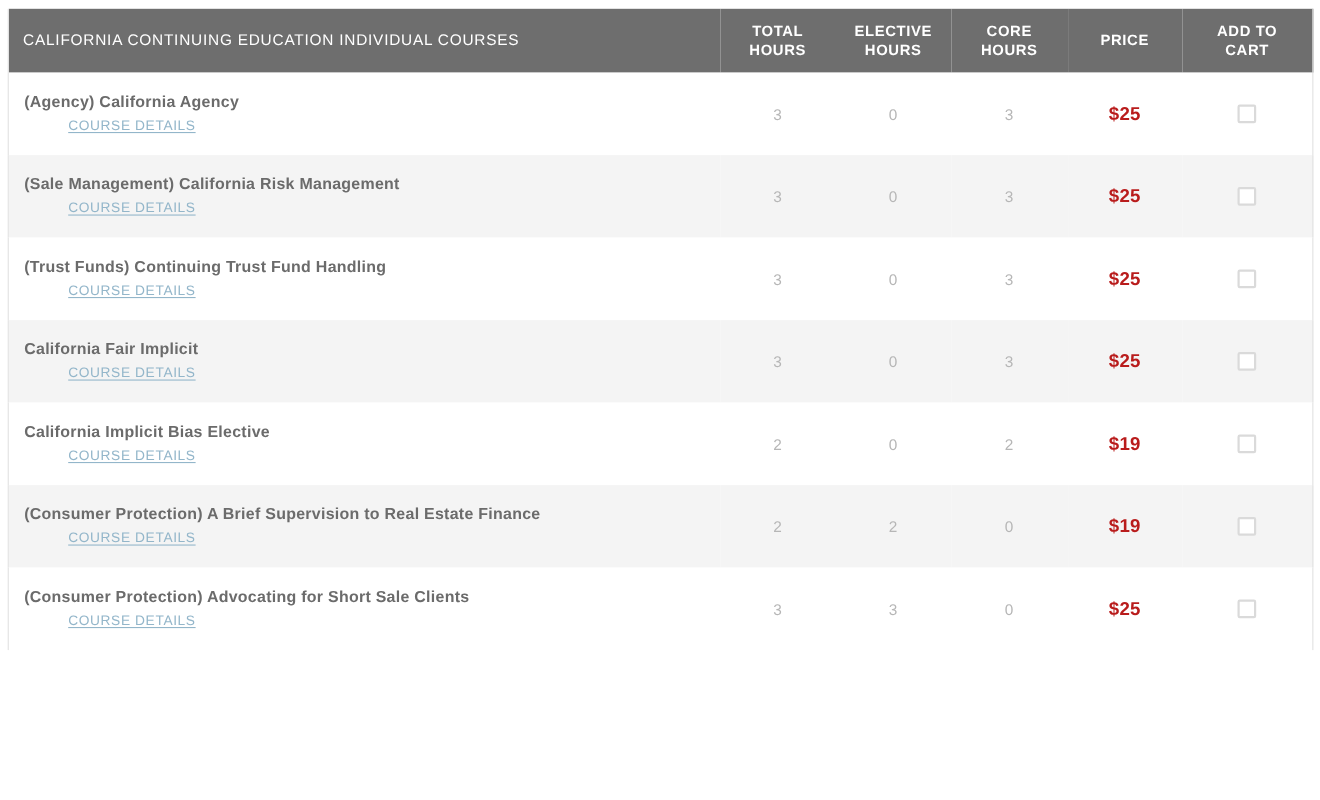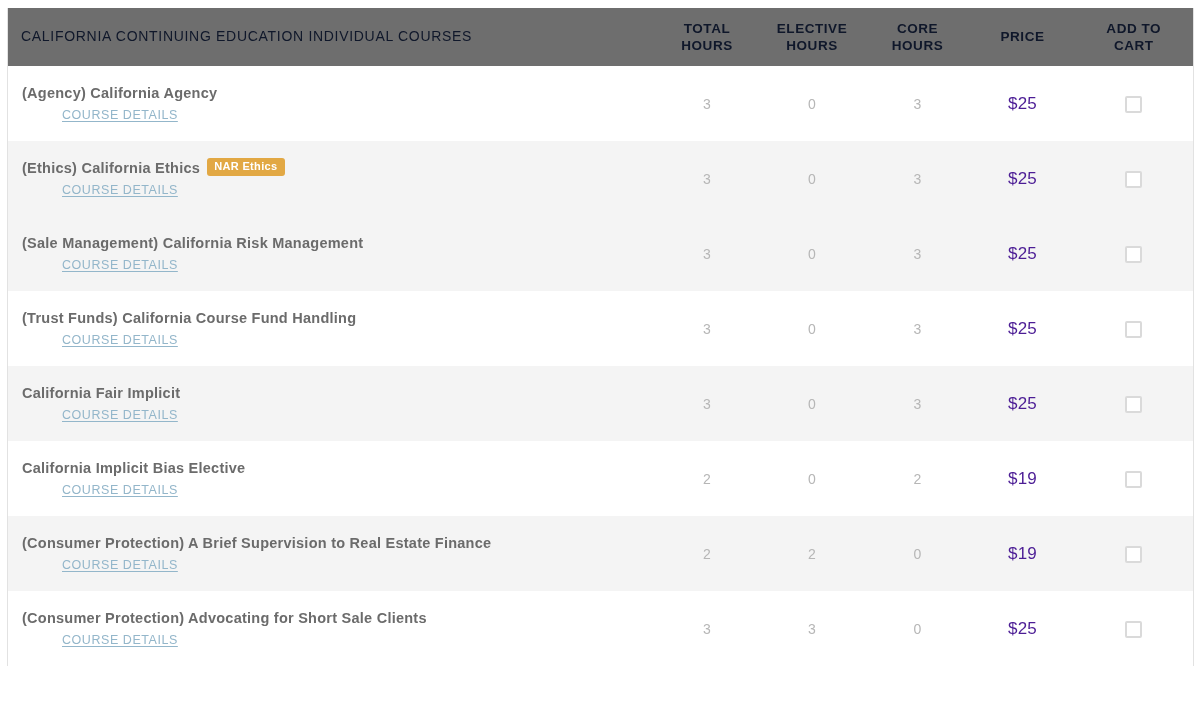--- a/index.html
+++ b/index.html
@@ -30,21 +30,21 @@
     border-left: 1px solid #e2e2e2;
     border-right: 1px solid #e2e2e2;
     table-layout: fixed;
   }
 
   
   thead tr {
     background: #6e6e6e;
   }
   thead th {
-    color: #0f172a;
+    color: #ffffff;
     font-size: 13.5px;
     font-weight: 700;
     letter-spacing: 0.55px;
     padding: 0;
     height: 58px;
     vertical-align: middle;
     text-transform: uppercase;
     line-height: 1.28;
   }
   th.col-title {
@@ -132,23 +132,23 @@
   td.cell-num {
     text-align: center;
     color: #b6b6b6;
     font-size: 14px;
     font-weight: 400;
     letter-spacing: 0.3px;
   }
 
   td.cell-price {
     text-align: center;
-    color: #4c1d95;
+    color: #b91c1c;
     font-size: 17px;
-    font-weight: 400;
+    font-weight: 700;
     letter-spacing: 0.2px;
   }
 
   td.cell-cart {
     text-align: center;
   }
   .cart-checkbox {
     display: inline-block;
     width: 17px;
     height: 17px;
@@ -201,42 +201,31 @@
               <span>(Agency) California Agency</span>
             </div><a class="course-details">Course Details</a></td>
           <td class="cell-num">3</td>
           <td class="cell-num">0</td>
           <td class="cell-num">3</td>
           <td class="cell-price">$25</td>
           <td class="cell-cart"><span class="cart-checkbox"></span></td>
         </tr>
         <tr class="row-odd">
           <td class="cell-title"><div class="course-name">
-              <span>(Ethics) California Ethics</span>
-              <span class="badge">NAR Ethics</span>
-            </div><a class="course-details">Course Details</a></td>
-          <td class="cell-num">3</td>
-          <td class="cell-num">0</td>
-          <td class="cell-num">3</td>
-          <td class="cell-price">$25</td>
-          <td class="cell-cart"><span class="cart-checkbox"></span></td>
-        </tr>
-        <tr class="row-odd">
-          <td class="cell-title"><div class="course-name">
               <span>(Sale Management) California Risk Management</span>
             </div><a class="course-details">Course Details</a></td>
           <td class="cell-num">3</td>
           <td class="cell-num">0</td>
           <td class="cell-num">3</td>
           <td class="cell-price">$25</td>
           <td class="cell-cart"><span class="cart-checkbox"></span></td>
         </tr>
         <tr class="row-even">
           <td class="cell-title"><div class="course-name">
-              <span>(Trust Funds) California Course Fund Handling</span>
+              <span>(Trust Funds) Continuing Trust Fund Handling</span>
             </div><a class="course-details">Course Details</a></td>
           <td class="cell-num">3</td>
           <td class="cell-num">0</td>
           <td class="cell-num">3</td>
           <td class="cell-price">$25</td>
           <td class="cell-cart"><span class="cart-checkbox"></span></td>
         </tr>
         <tr class="row-odd">
           <td class="cell-title"><div class="course-name">
               <span>California Fair Implicit</span>

